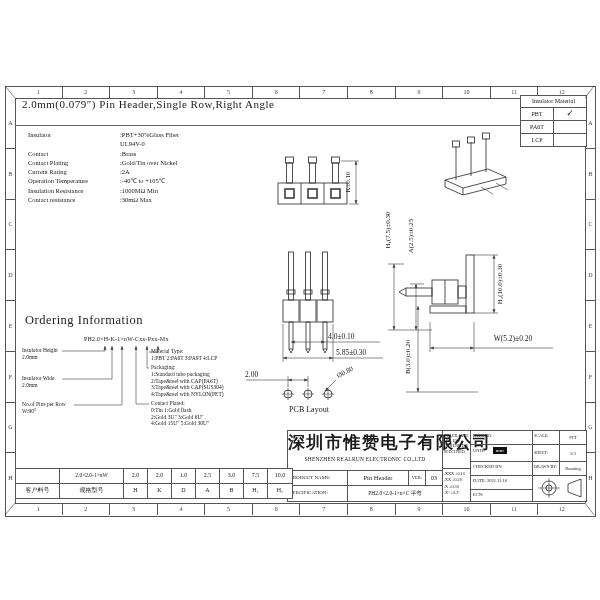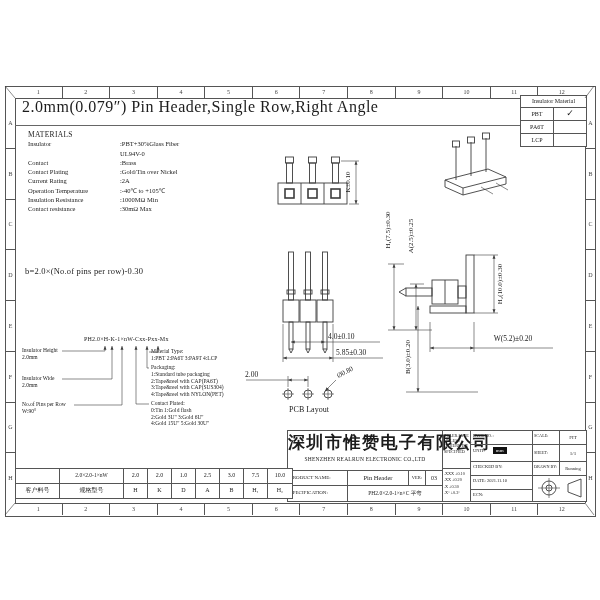--- a/index.html
+++ b/index.html
@@ -11,21 +11,21 @@
   .ruler{display:flex;position:absolute;color:#444}
   .ruler.top{left:15px;top:87px;width:570px;height:11px;border-bottom:1px solid #555}
   .ruler.bottom{left:15px;top:503px;width:570px;height:11px;border-top:1px solid #555}
   .ruler.top .rc,.ruler.bottom .rc{flex:1;border-right:1px solid #555;font-size:6px;line-height:11px;text-align:center}
   .ruler.top .rc:last-child,.ruler.bottom .rc:last-child{border-right:none}
   .ruler.left{left:6px;top:98px;width:9px;height:405px;flex-direction:column;border-right:1px solid #555}
   .ruler.right{left:585px;top:98px;width:9px;height:405px;flex-direction:column;border-left:1px solid #555}
   .ruler.left .rc,.ruler.right .rc{flex:1;border-bottom:1px solid #555;font-size:6px;display:flex;align-items:center;justify-content:center}
   .ruler.left .rc:last-child,.ruler.right .rc:last-child{border-bottom:none}
   
-  .title{left:22px;top:98px;font-size:16px;letter-spacing:.5px;white-space:nowrap}
+  .title{left:22px;top:98px;font-size:11px;letter-spacing:.5px;white-space:nowrap}
   .titleline{left:15px;top:125px;width:505px;height:0;border-top:1px solid #666}
   
   .insbox{left:520px;top:95px;width:65px;border:1px solid #555;background:#fff}
   .insbox .hd{height:11px;line-height:11px;text-align:center;border-bottom:1px solid #555;font-size:6px;white-space:nowrap}
   .insbox .row{display:flex;height:12px;border-bottom:1px solid #555}
   .insbox .row:last-child{border-bottom:none}
   .insbox .nm{width:32px;border-right:1px solid #555;text-align:center;line-height:12px;font-size:6px}
   .insbox .ck{flex:1;text-align:center;line-height:11px;font-size:9px}
   
   .specs{left:28px;top:130px;width:240px;font-size:6.5px;line-height:9.3px}
@@ -139,21 +139,20 @@
       <div class="nm">PA6T</div>
       <div class="ck"></div>
     </div>
     <div class="row">
       <div class="nm">LCP</div>
       <div class="ck"></div>
     </div>
   </div>
 
   <div class="abs specs">
-    <div class="hd">MATERIALS</div>
     <div class="srow">
         <span class="lb">Insulator</span>
         <span class="vl">:PBT+30%Glass Fiber</span>
       </div>
     <div class="srow">
         <span class="lb"></span>
         <span class="vl">UL94V-0</span>
       </div>
     <div class="srow">
         <span class="lb">Contact</span>
@@ -175,23 +174,23 @@
         <span class="lb">Insulation Resistance</span>
         <span class="vl">:1000MΩ Min</span>
       </div>
     <div class="srow">
         <span class="lb">Contact resistance</span>
         <span class="vl">:30mΩ Max</span>
       </div>
   </div>
 
   <div class="abs formulas">
-    <div>b=2.0×(No.of pins per row)-0.30</div>
-  </div>
-
+  </div>
+
+  <div class="abs ohead">Ordering Information</div>
   <div class="abs pn">PH2.0×H-K-1×nW-Cxx-Pxx-Mx</div>
 
   <div class="co" style="left:22px;top:347px">
     <div>Insulator Height</div>
     <div>2.0mm</div>
   </div>
   <div class="co" style="left:22px;top:375px">
     <div>Insulator Wide</div>
     <div>2.0mm</div>
   </div>

